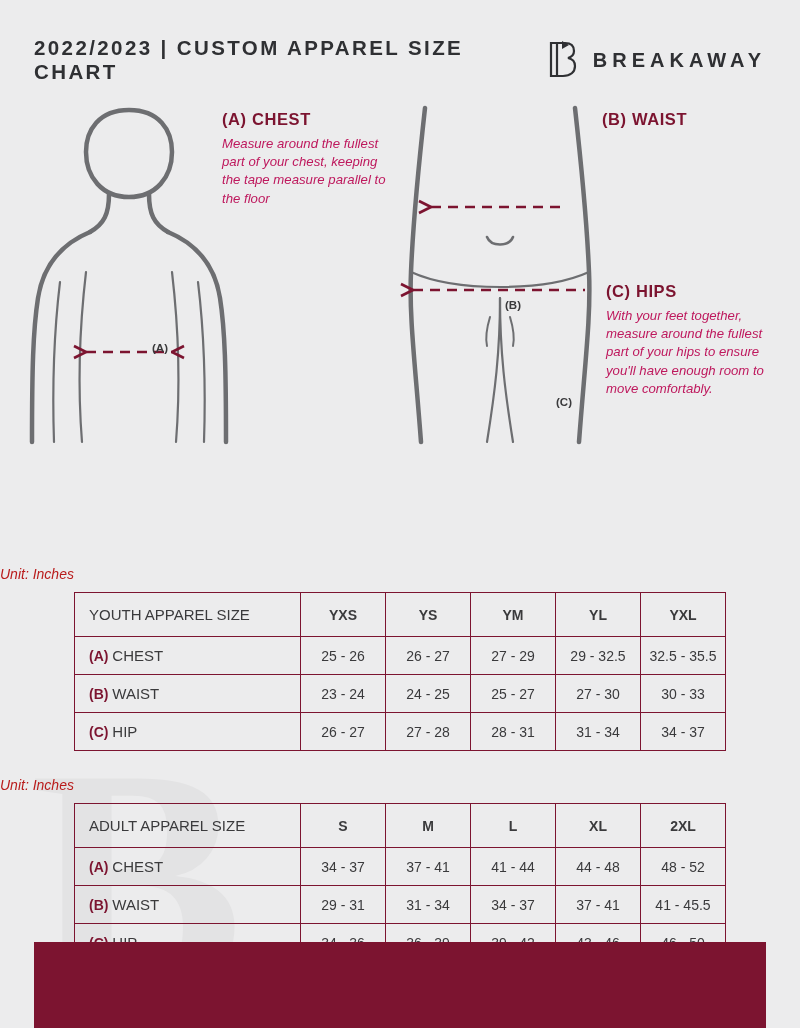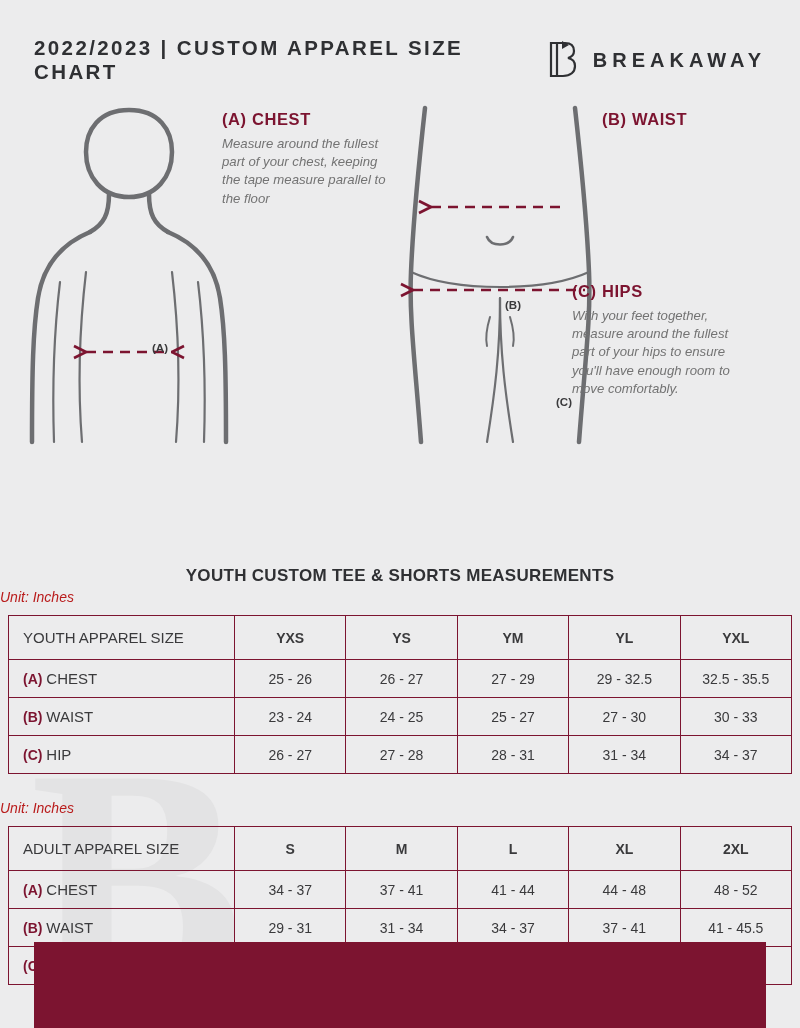--- a/index.html
+++ b/index.html
@@ -53,21 +53,21 @@
     font-weight: 700;
     font-size: 16.5px;
     letter-spacing: 0.6px;
     margin: 0 0 6px 0;
   }
   .note-title .paren { color: #7c1430; }
   .note-body {
     font-style: italic;
     font-size: 13.2px;
     line-height: 1.38;
-    color: #737373;
+    color: #be185d;
     margin: 0;
   }
   .note { position: absolute; }
 
   .label-tag {
     position: absolute;
     font-size: 11.5px;
     font-weight: 700;
     color: #3a3a3c;
   }
@@ -84,21 +84,21 @@
   .sec-sub {
     text-align: left;
     font-style: italic;
     font-size: 14px;
     color: #b91c1c;
     margin: 3px 13px 10px 0;
   }
 
   
   table.size {
-    width: 784px;
+    width: 652px;
     margin: 0 auto;
     border-collapse: collapse;
     table-layout: fixed;
     padding-left: 43px;
   }
   table.size th, table.size td {
     border: 1px solid #7c1430;
     text-align: center;
     font-size: 14px;
     color: #3a3a3c;
@@ -208,31 +208,30 @@
       <p class="note-body">Measure around the fullest part of your chest, keeping the tape measure parallel to the floor</p>
     </div>
 
     <div class="note" style="left:602px; top:8px; width:170px;">
       <p class="note-title">
         <span class="paren">(B)</span>
         <span>WAIST</span>
       </p>
     </div>
 
-    <div class="note" style="left:572px; top:180px; width:170px;">
+    <div class="note" style="left:606px; top:180px; width:170px;">
       <p class="note-title">
         <span class="paren">(C)</span>
         <span>HIPS</span>
       </p>
       <p class="note-body">With your feet together, measure around the fullest part of your hips to ensure you'll have enough room to move comfortably.</p>
     </div>
   </div>
 
   <div style="margin-top:94px;">
-    <p class="sec-title">YOUTH CUSTOM TEE &amp; SHORTS MEASUREMENTS</p>
     <p class="sec-sub">Unit: Inches</p>
     <table class="size">
       <thead>
         <tr>
           <th class="rowhead">YOUTH APPAREL SIZE</th>
           <th>YXS</th>
           <th>YS</th>
           <th>YM</th>
           <th>YL</th>
           <th>YXL</th>

